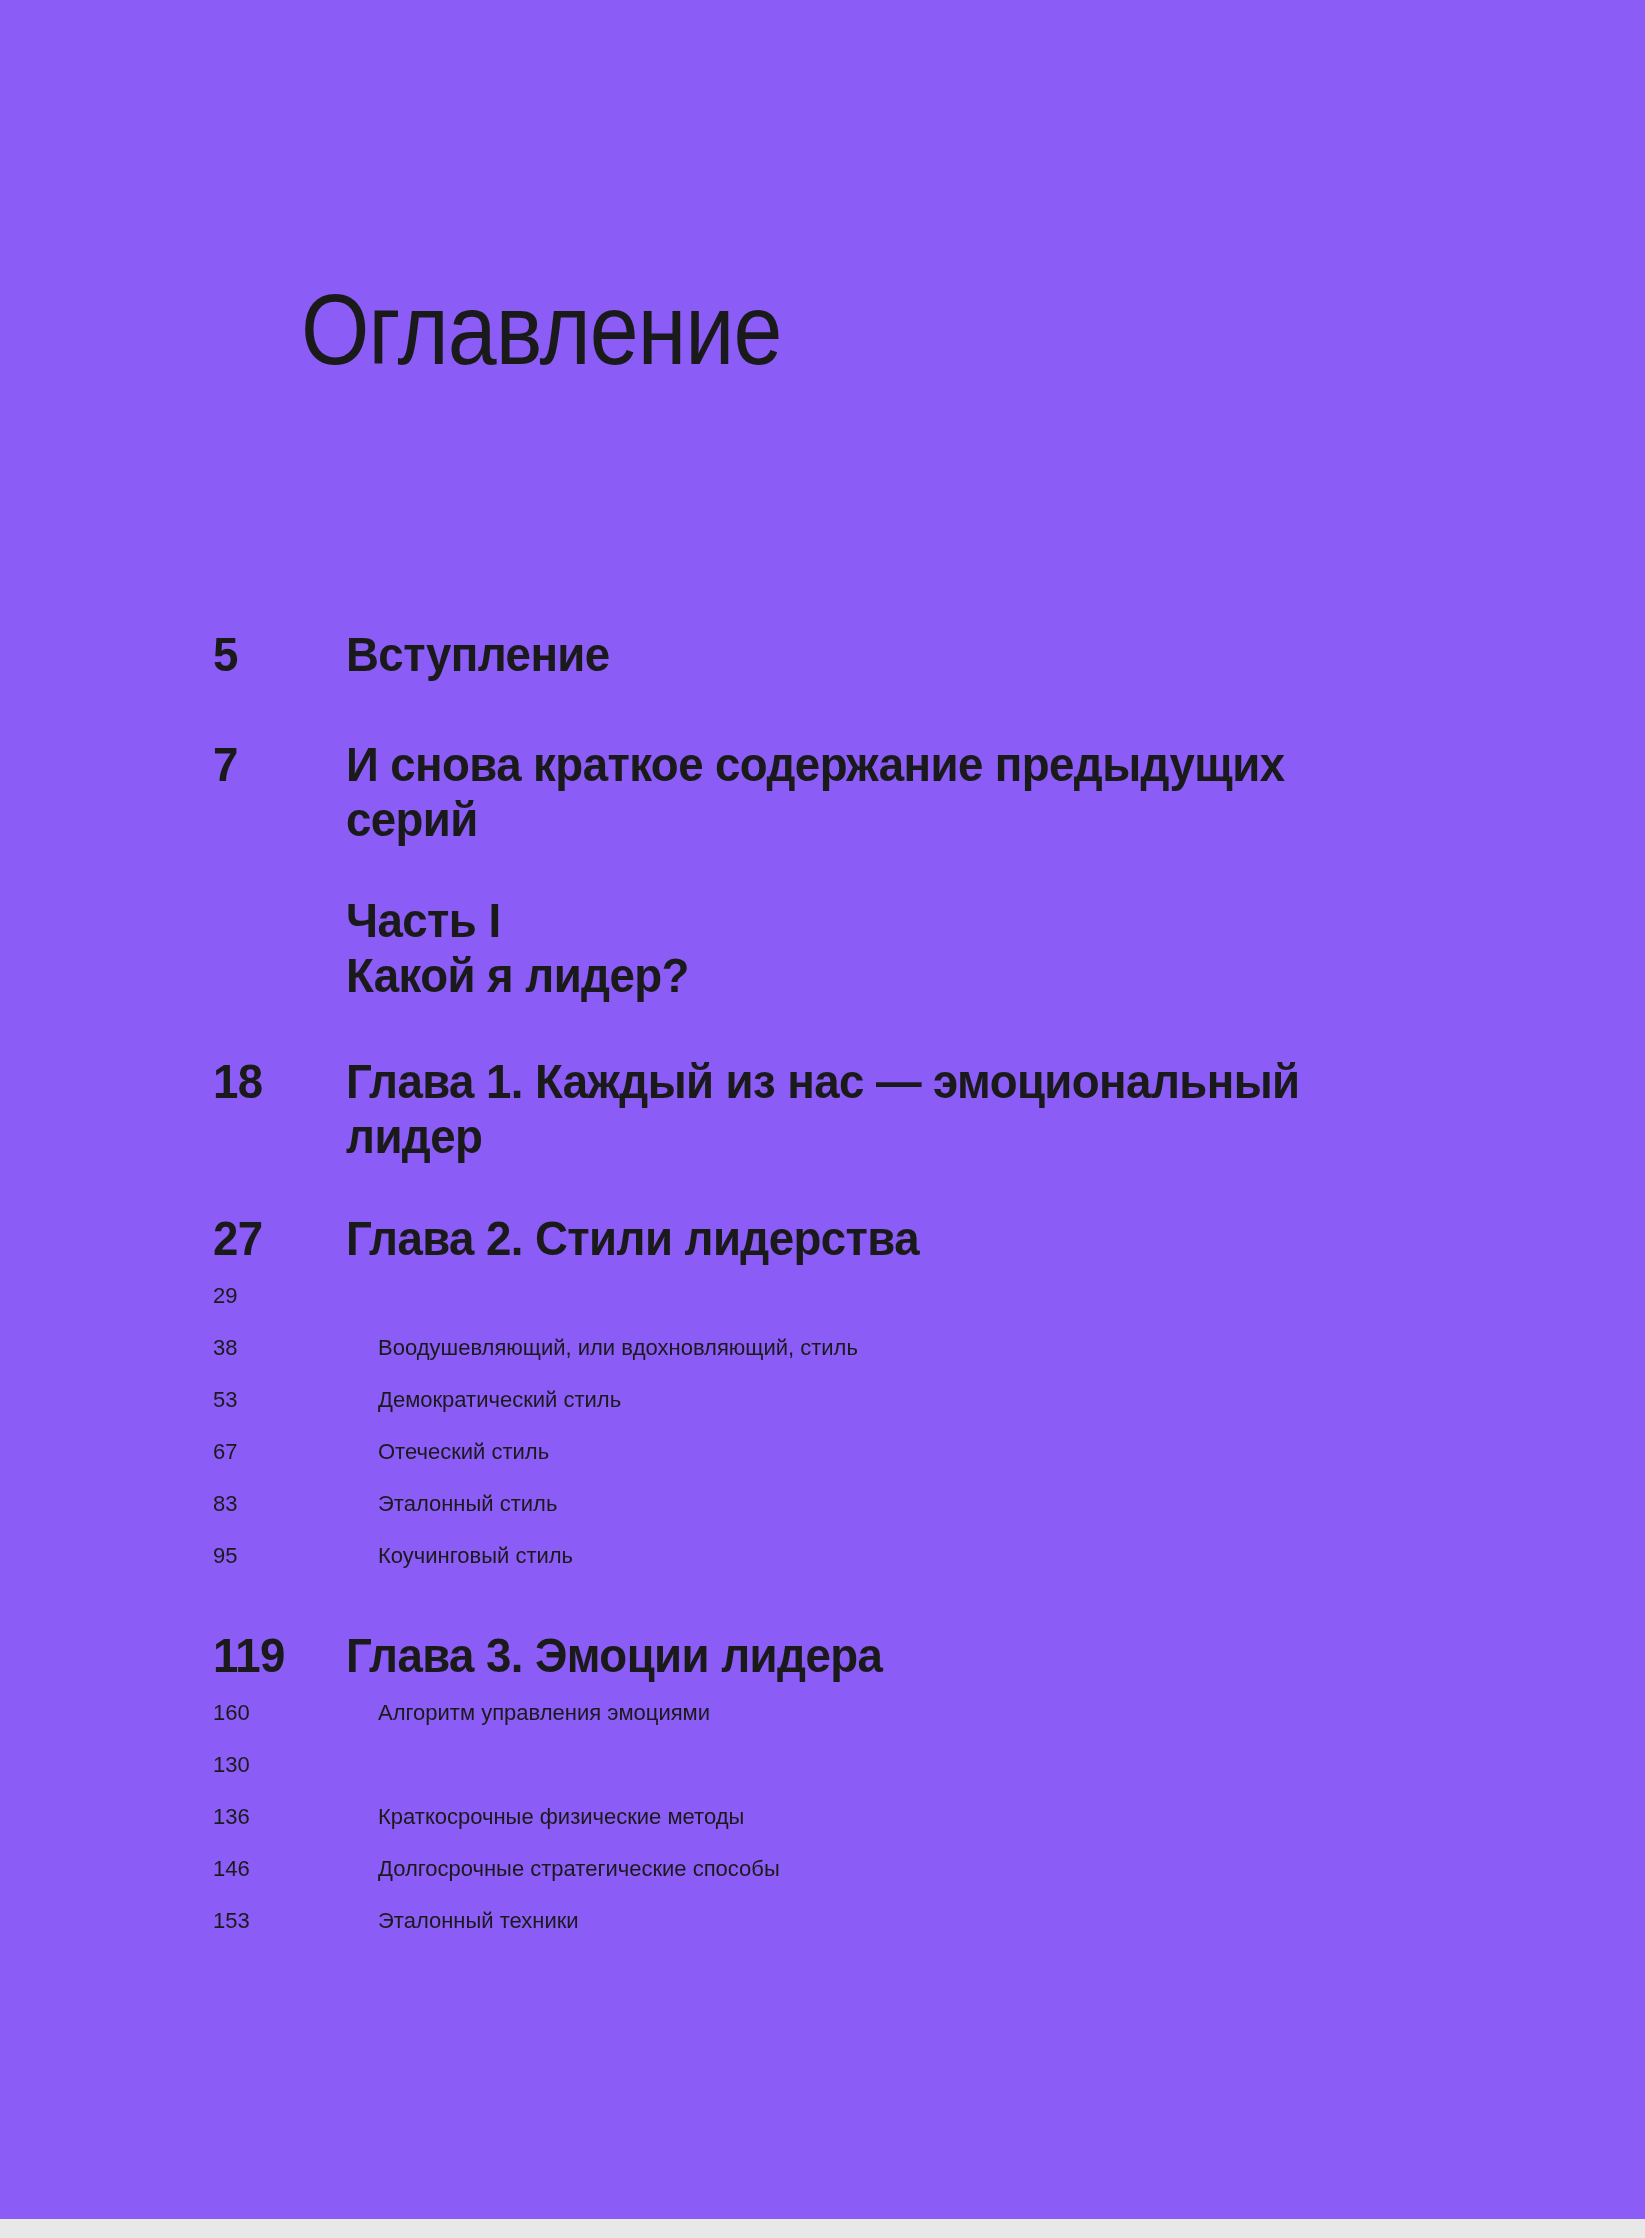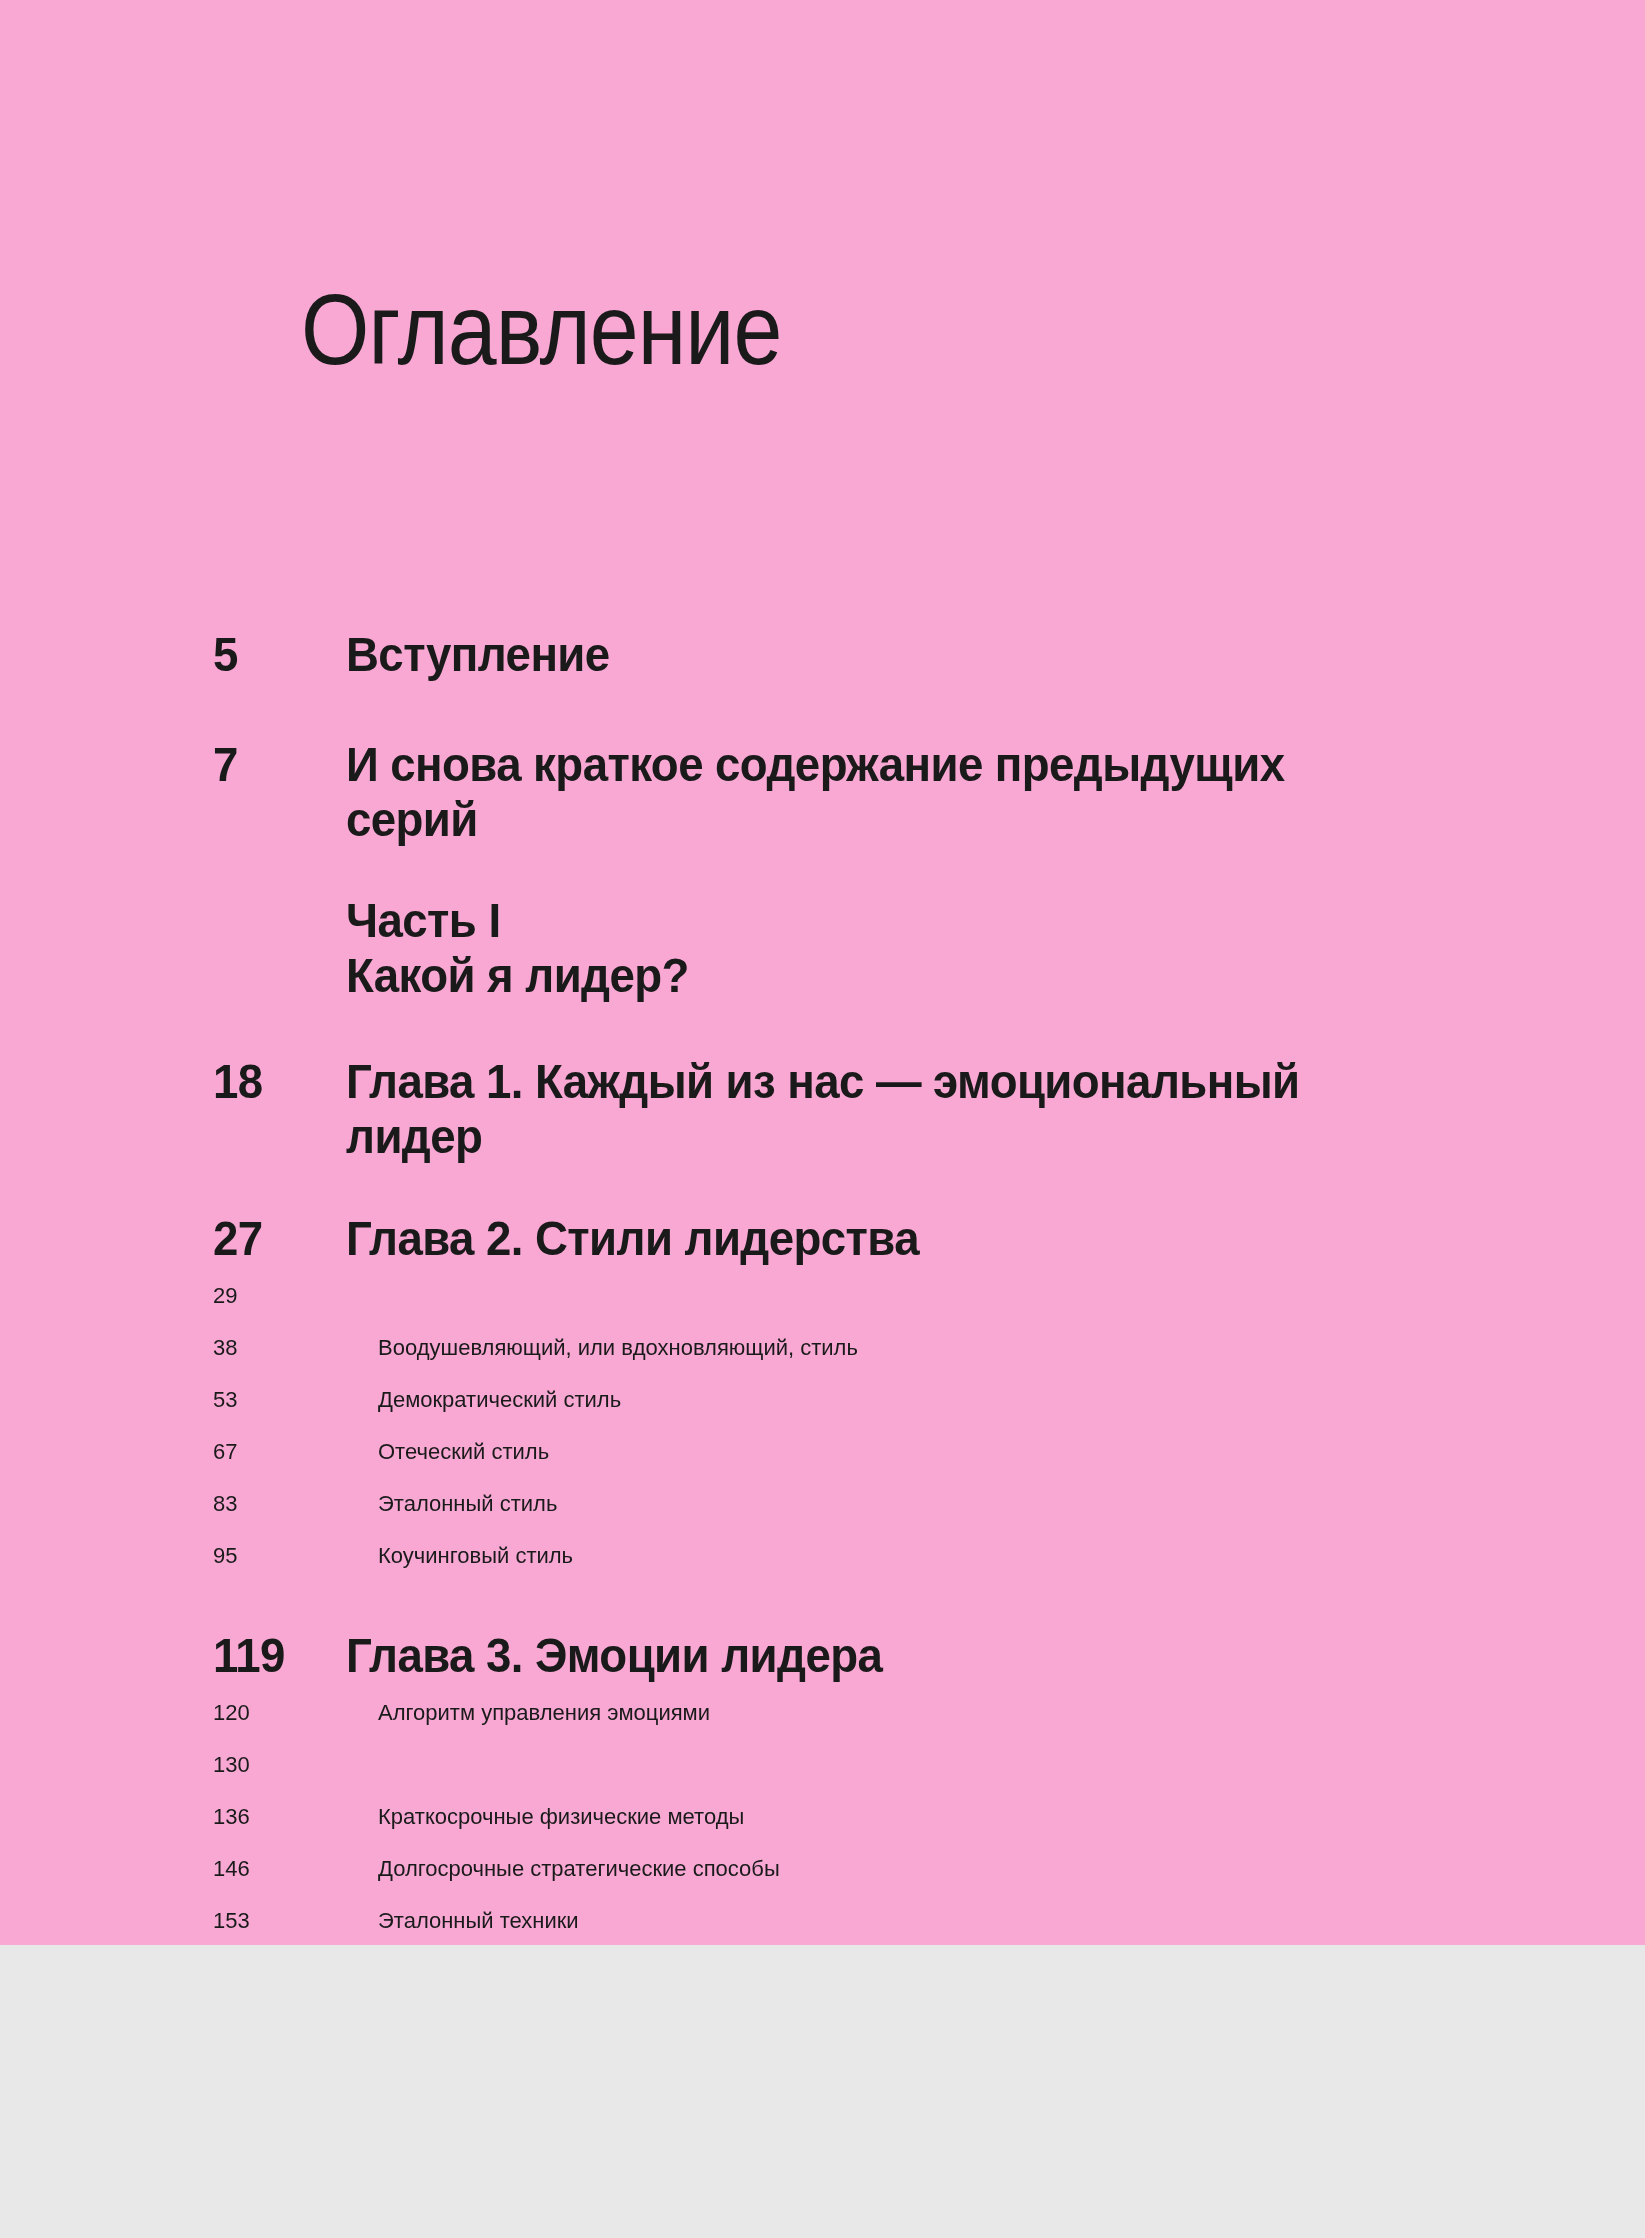--- a/index.html
+++ b/index.html
@@ -3,22 +3,22 @@
 <meta charset="utf-8">
 <style>
   html, body { margin: 0; padding: 0; }
   body {
     background: #e8e8e8;
     font-family: "Liberation Sans", sans-serif;
   }
   .page {
     position: relative;
     width: 1645px;
-    height: 1945px;
-    background: #f9a8d4;
+    height: 2219px;
+    background: #8b5cf6;
     color: #1a1a1a;
     overflow: hidden;
   }
   .page-title {
     position: absolute;
     left: 301px;
     top: 208px;
     font-family: "Liberation Sans", sans-serif;
     font-weight: 400;
     font-size: 101px;
@@ -129,21 +129,21 @@
       <span class="num">95</span>
       <span class="ttl">Коучинговый стиль</span>
     </div>
 
     <div class="row chapter" style="top:1628px">
       <span class="num">119</span>
       <span class="ttl">Глава 3. Эмоции лидера</span>
     </div>
 
     <div class="row section" style="top:1687px">
-      <span class="num">120</span>
+      <span class="num">160</span>
       <span class="ttl">Алгоритм управления эмоциями</span>
     </div>
 
     <div class="row section" style="top:1739px">
       <span class="num">130</span>
     </div>
 
     <div class="row section" style="top:1791px">
       <span class="num">136</span>
       <span class="ttl">Краткосрочные физические методы</span>

